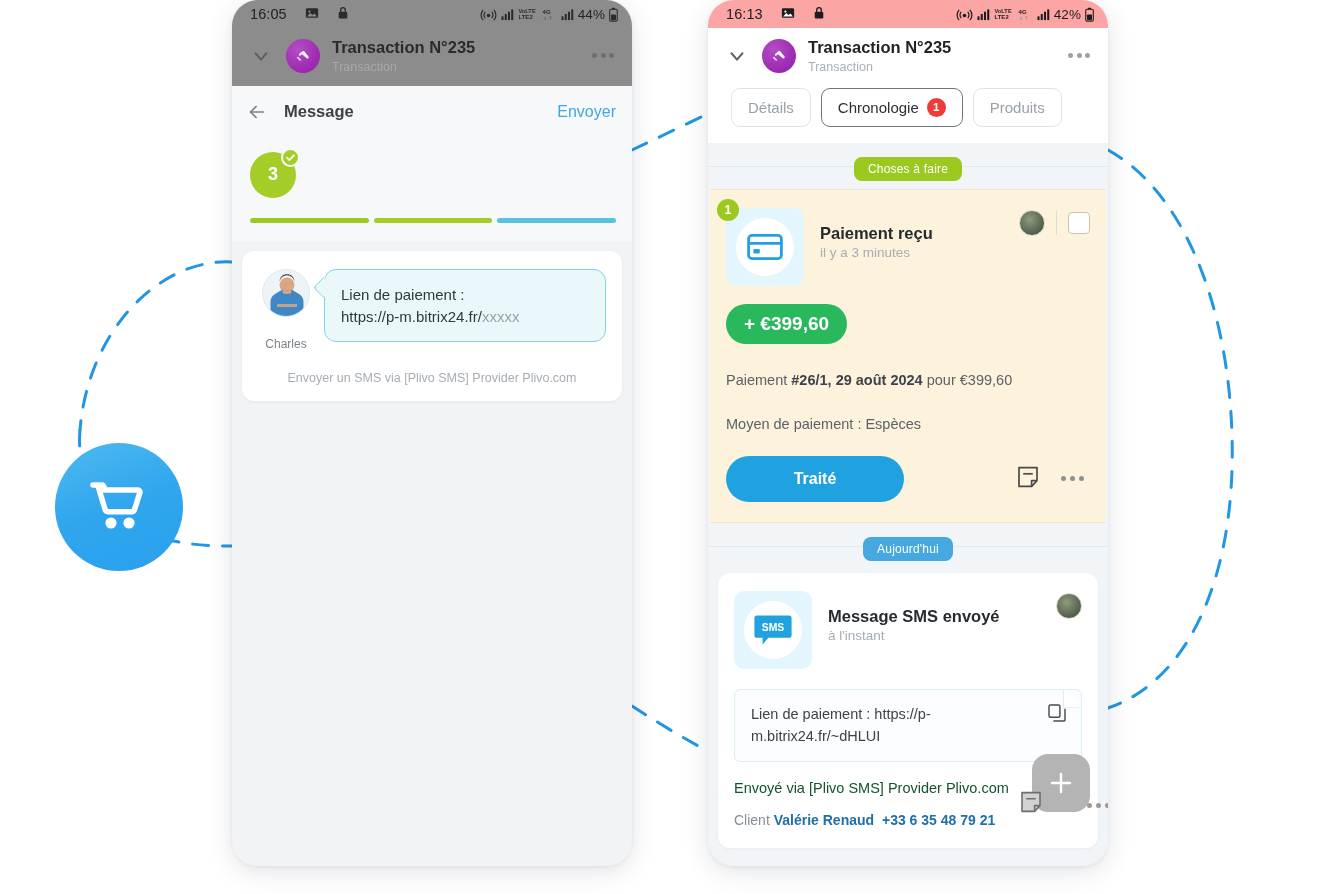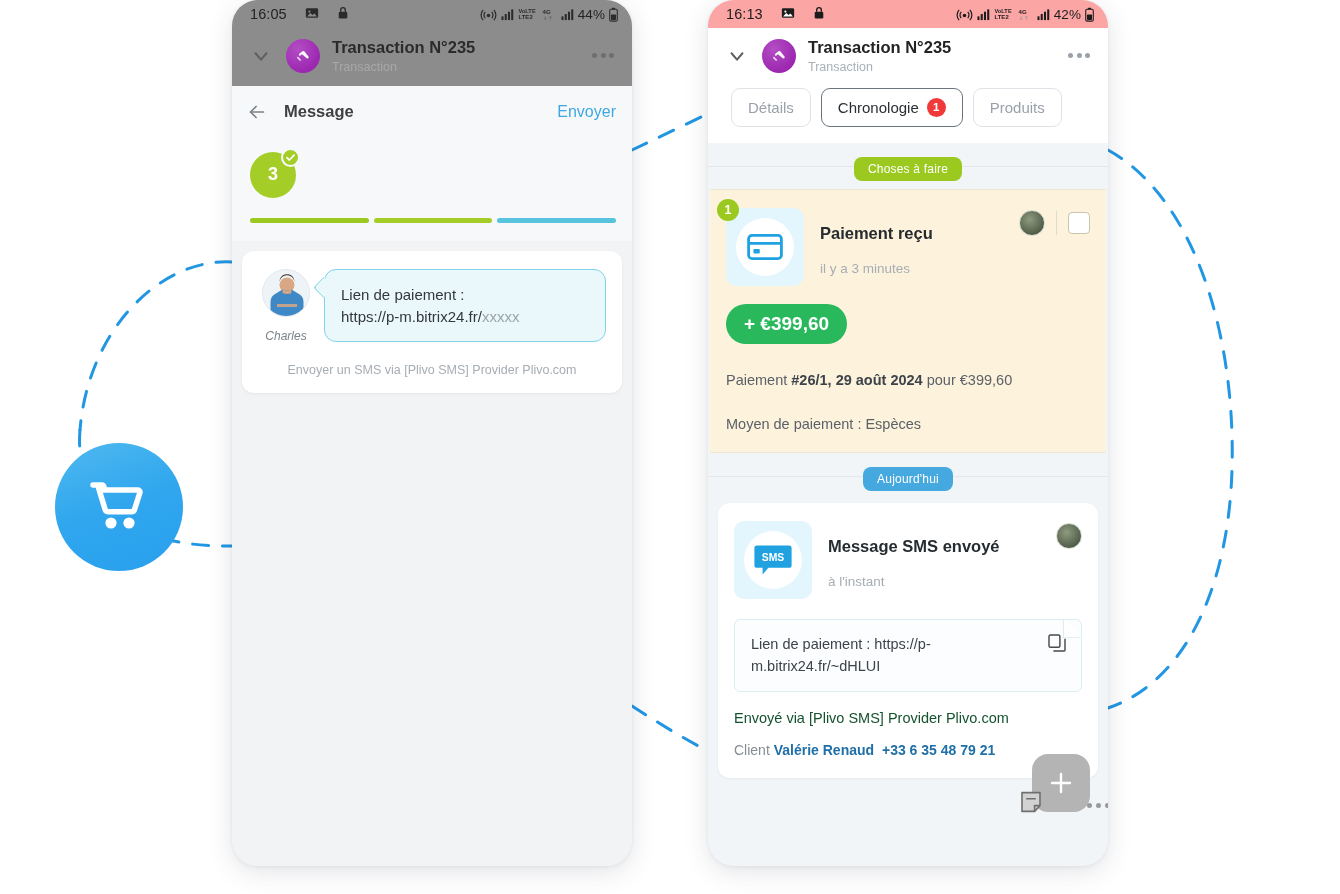--- a/index.html
+++ b/index.html
@@ -97,21 +97,21 @@
     background:#fff; margin:10px 10px 0 10px; border-radius:12px; padding:18px 16px 16px 16px;
     box-shadow:0 1px 3px rgba(40,50,70,.07);
   }
   .sms-row { display:flex; gap:10px; align-items:flex-start; }
   .sender { width:56px; flex:0 0 56px; text-align:center; }
   .sender-av {
     width:48px; height:48px; border-radius:50%; margin:0 auto;
     background:#e8eef3; overflow:hidden; position:relative;
     border:1px solid #e2e8ee;
   }
-  .sender-name { font-size:12px; color:#7b8288; margin-top:12px;font-style:italic; }
+  .sender-name { font-size:12px; color:#7b8288; margin-top:20px; }
   .bubble {
     position:relative; flex:1; border:1.6px solid #7fd4e8; border-radius:12px;
     background:#eaf8fc; padding:14px 16px; font-size:15px; line-height:1.45; color:#33383d;
   }
   .bubble:before {
     content:""; position:absolute; left:-9px; top:10px;
     width:14px; height:14px; background:#eaf8fc;
     border-left:1.6px solid #7fd4e8; border-top:1.6px solid #7fd4e8;
     transform: rotate(-45deg); border-top-left-radius:4px;
   }
@@ -154,21 +154,21 @@
   }
   .tl-icon .disc { width:58px; height:58px; border-radius:50%; background:#fff;
                    display:flex; align-items:center; justify-content:center; }
   .tl-count {
     position:absolute; left:-9px; top:-9px; width:22px; height:22px; border-radius:50%;
     background:#9bc920; color:#fff; font-size:12.5px; font-weight:bold;
     display:flex; align-items:center; justify-content:center;
   }
   .tl-head { flex:1; padding-top:16px; }
   .tl-title { font-size:16.5px; font-weight:bold; color:#262b30; }
-  .tl-time { font-size:13.5px; color:#a6adb4; margin-top:18px; }
+  .tl-time { font-size:13.5px; color:#a6adb4; margin-top:2px; }
   .tl-right { display:flex; align-items:center; gap:11px; padding-top:2px; }
   .tl-av {
     width:26px; height:26px; border-radius:50%; overflow:hidden;
     background: radial-gradient(circle at 40% 35%, #8e9b7f, #4e5a46 75%);
     border:1px solid #d9ddd2;
   }
   .tl-divider { width:1px; height:24px; background:#e0dccb; }
   .tl-check { width:22px; height:22px; border:1.6px solid #c9c4ae; border-radius:4px; background:#fff; }
 
   .amount-pill {
@@ -528,20 +528,38 @@
           </div>
         </div>
 
         <div class="amount-pill">+ €399,60</div>
 
         <div class="tl-line">
           <span>Paiement </span><span class="bold">#26/1, 29 août 2024</span><span> pour €399,60</span>
         </div>
         <div class="tl-line">Moyen de paiement : Espèces</div>
 
+        <div class="tl-actions">
+          <div class="btn-primary">Traité</div>
+          <div class="act-spacer"></div>
+          <div class="act-ico">
+            <span>
+              <svg width="22" height="24" viewBox="0 0 22 24" fill="none" stroke="#4a4a4a" stroke-width="1.7" stroke-linejoin="round">
+                <path d="M2 2.6 h18 v13 l-5.4 5.8 H2 Z"></path>
+                  <path d="M20 15.6 h-5.4 v5.8"></path>
+                  <line x1="6.2" y1="8.8" x2="15.8" y2="8.8"></line>
+              </svg>
+            </span>
+            <span class="dots-h">
+                <i></i>
+                <i></i>
+                <i></i>
+              </span>
+          </div>
+        </div>
       </div>
 
       <div class="sep-wrap">
         <span class="sep-pill sep-blue">Aujourd'hui</span>
       </div>
 
       <div class="tl-card done">
         <div class="tl-top">
           <div class="tl-icon">
             <span class="disc">

